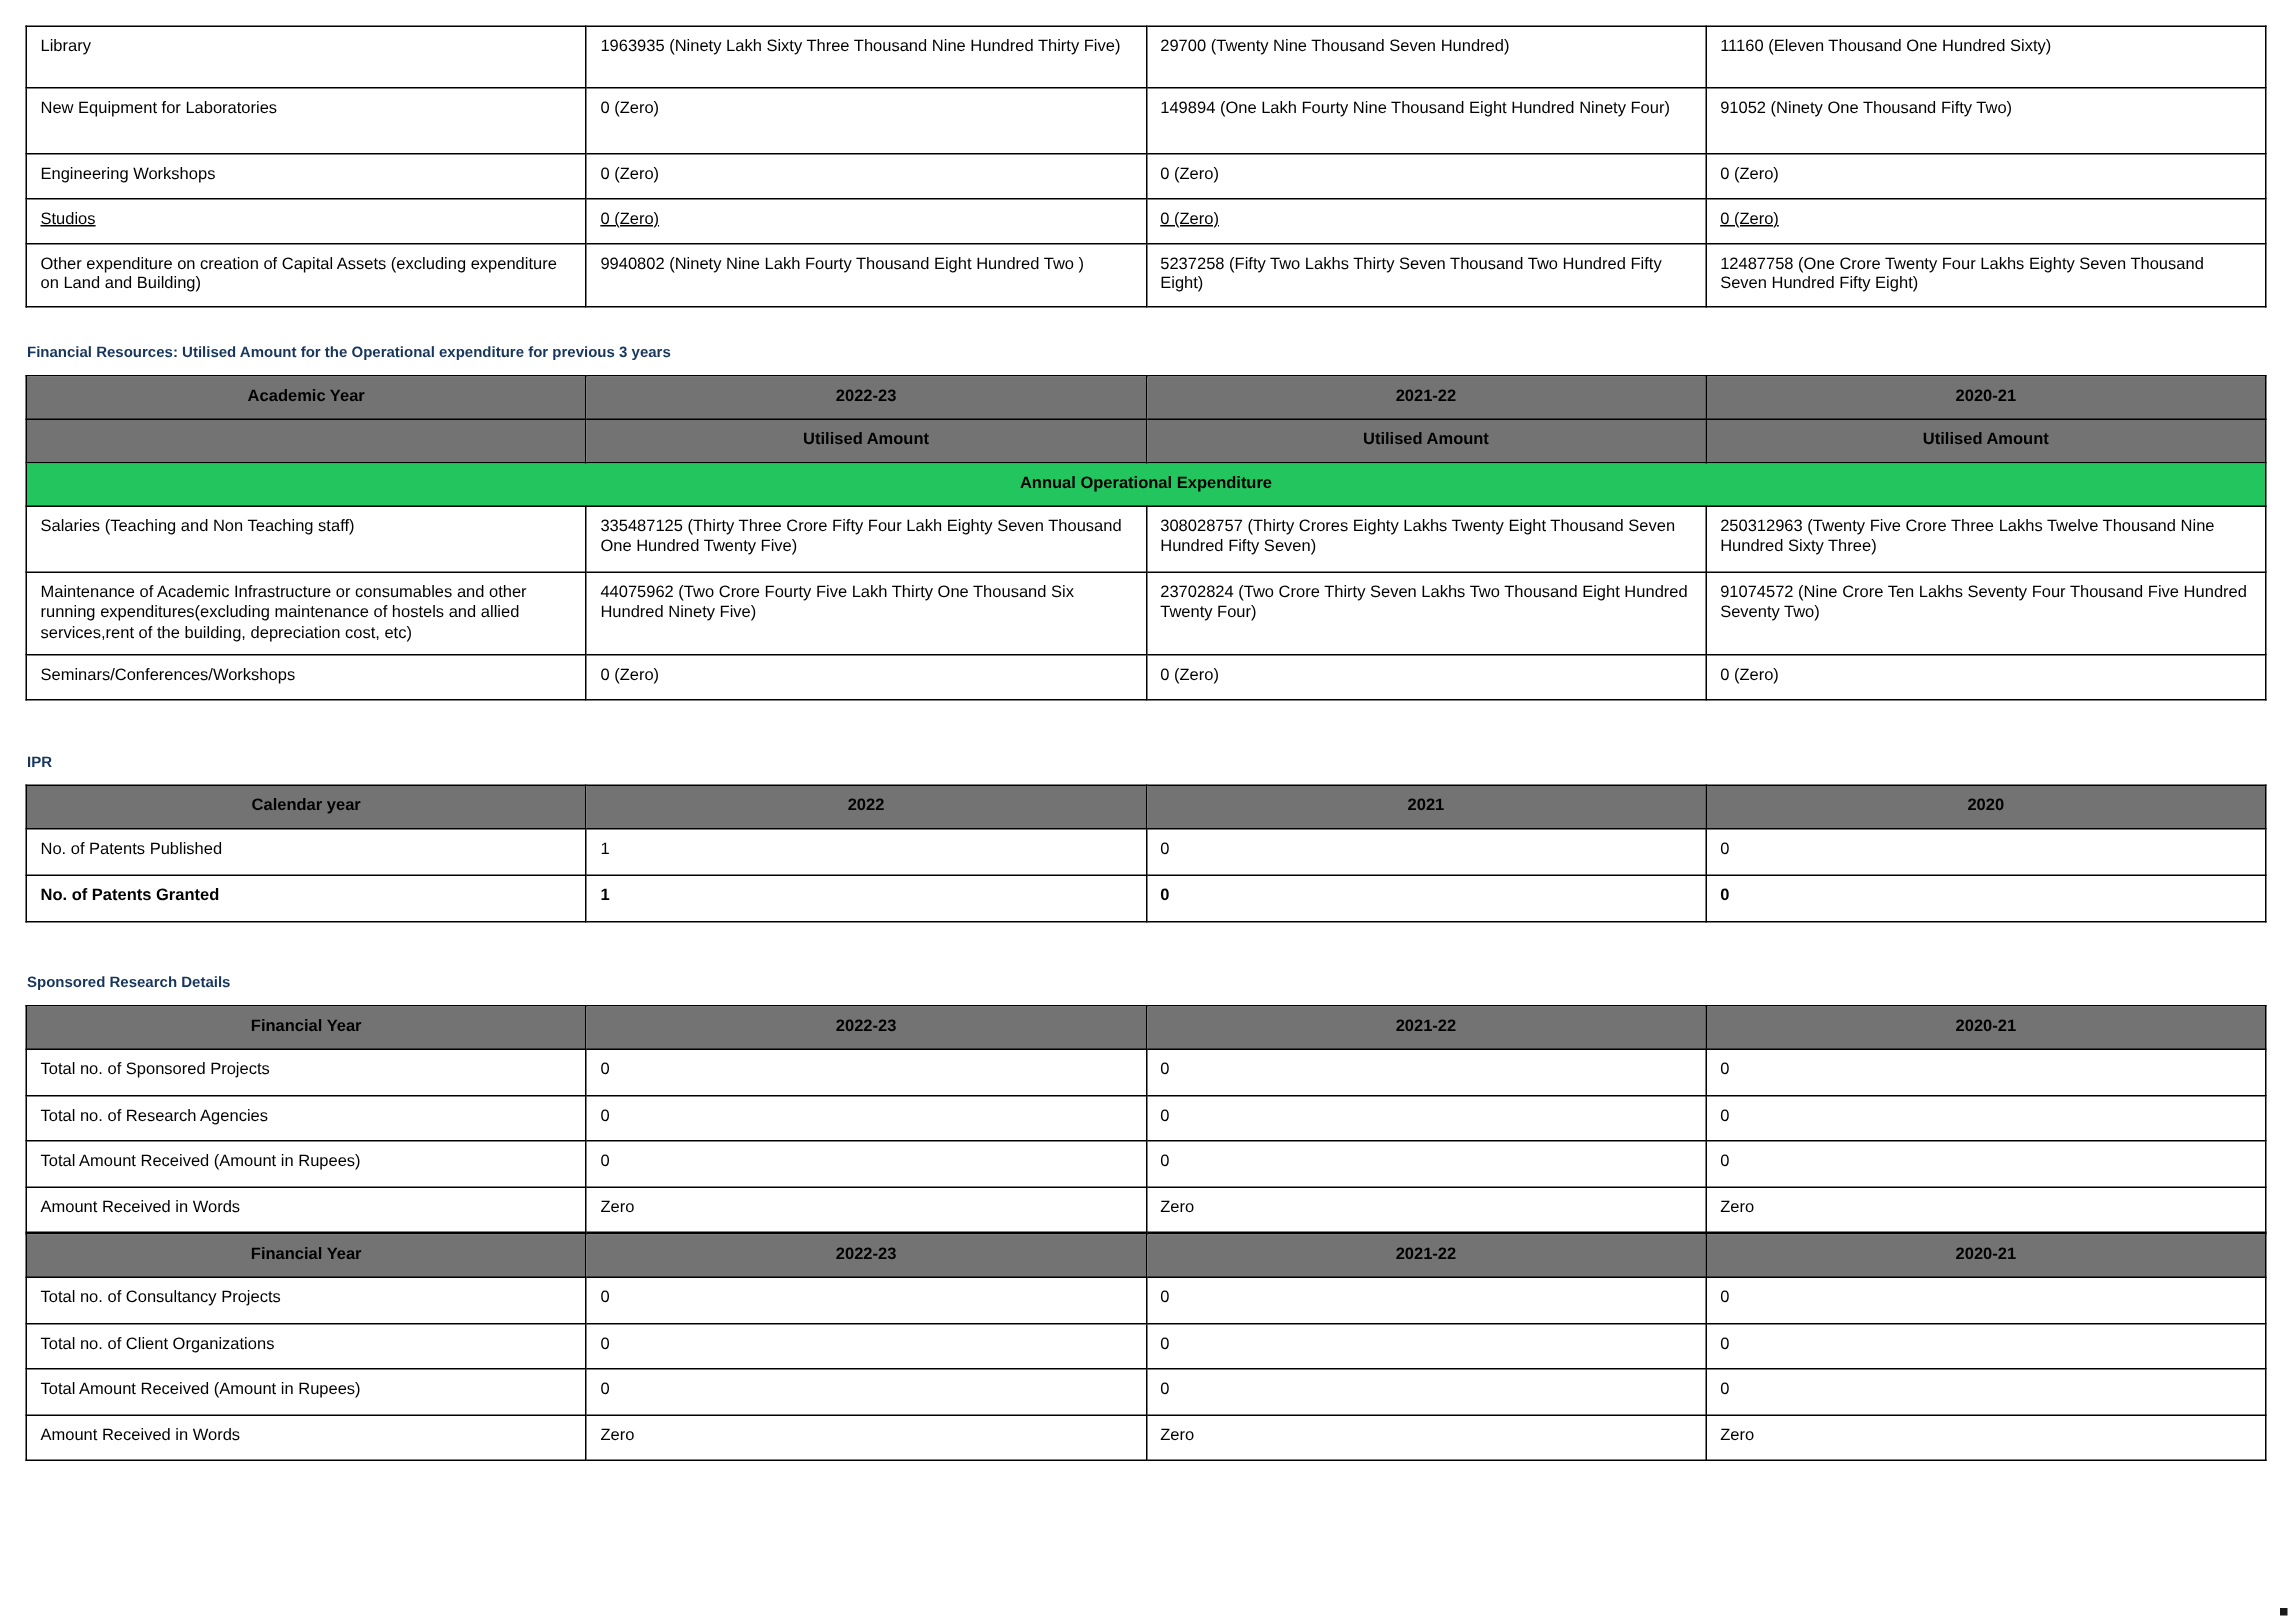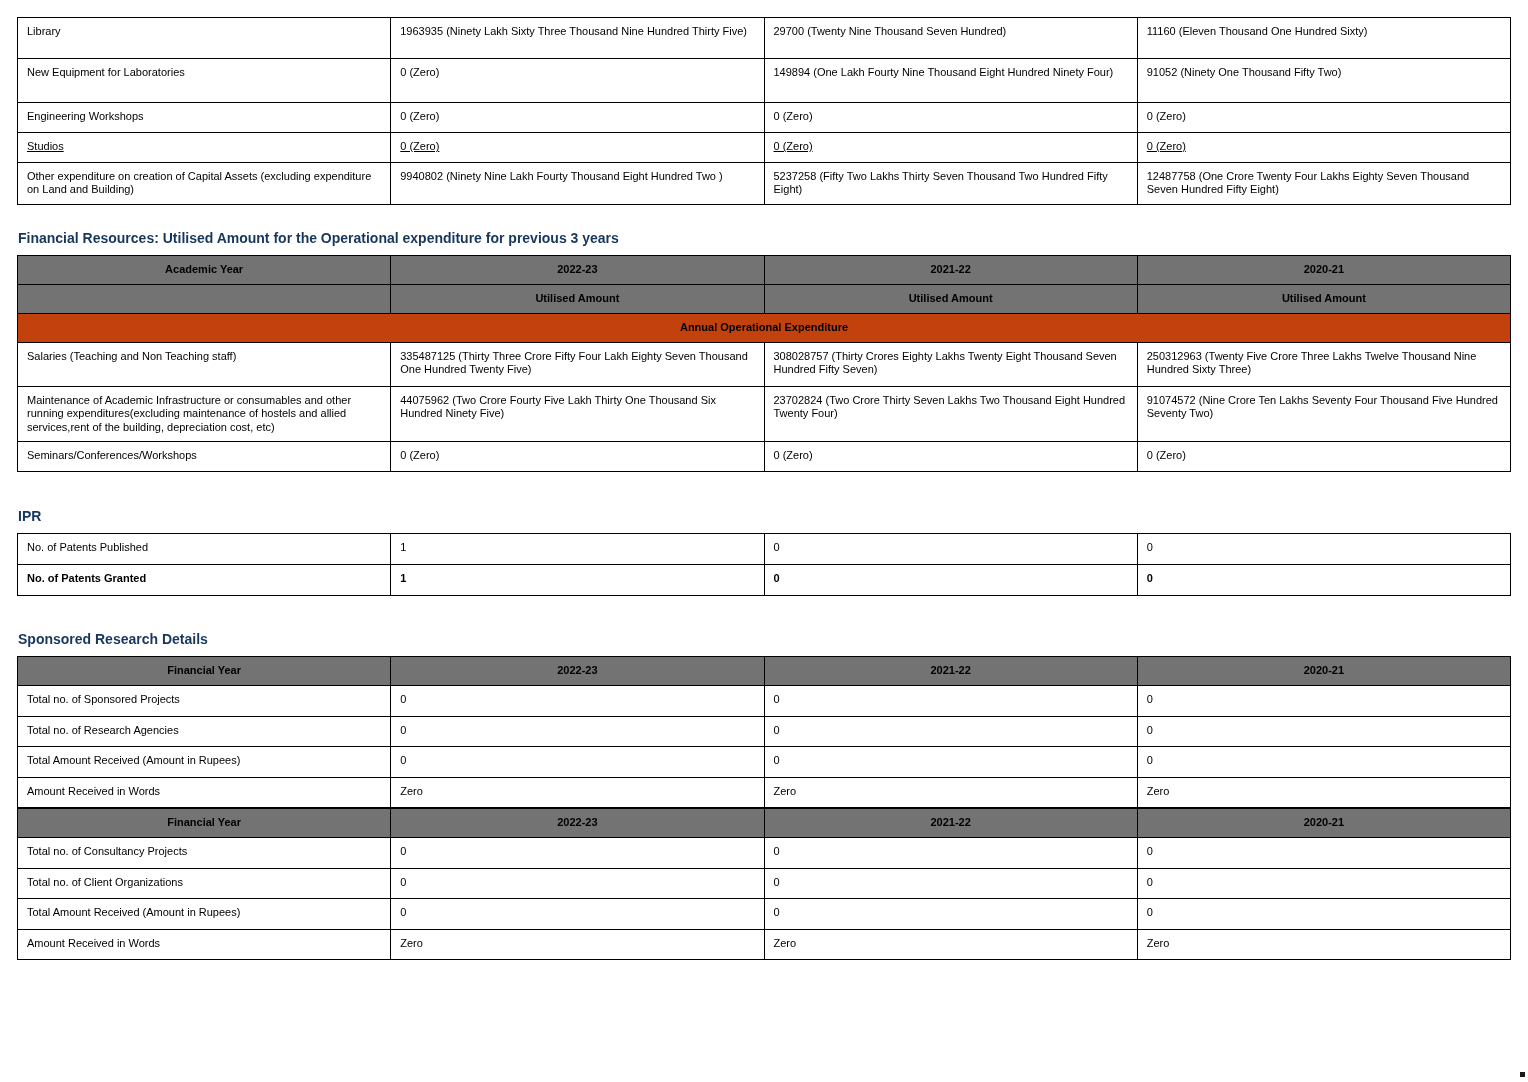--- a/index.html
+++ b/index.html
@@ -38,26 +38,26 @@
     height: 20px;
   }
   td {
     vertical-align: top;
     text-align: left;
     padding: 7px 10px 4px 9px;
   }
   col { width: 25%; }
   .section-heading {
     color: #17365d;
-    font-size: 14px;
+    font-size: 10px;
     font-weight: bold;
     margin: 25px 0 9px 1px;
   }
   .group-cell {
-    background: #c2410c;
+    background: #22c55e;
     font-weight: bold;
     text-align: center;
     vertical-align: middle;
     padding: 5px 8px;
   }
   .corner-dot {
     position: absolute;
     right: 3px;
     bottom: 5px;
     width: 5px;
@@ -158,20 +158,26 @@
 
   <div class="section-heading" style="margin-top:36px;">IPR</div>
   <table>
     <colgroup>
         <col>
         <col>
         <col>
         <col>
       </colgroup>
     <tbody>
+      <tr style="height:27px;">
+        <th>Calendar year</th>
+        <th>2022</th>
+        <th>2021</th>
+        <th>2020</th>
+      </tr>
       <tr style="height:31px;">
         <td>No. of Patents Published</td>
         <td>1</td>
         <td>0</td>
         <td>0</td>
       </tr>
       <tr style="height:31px;font-weight:bold;">
         <td>No. of Patents Granted</td>
         <td>1</td>
         <td>0</td>

